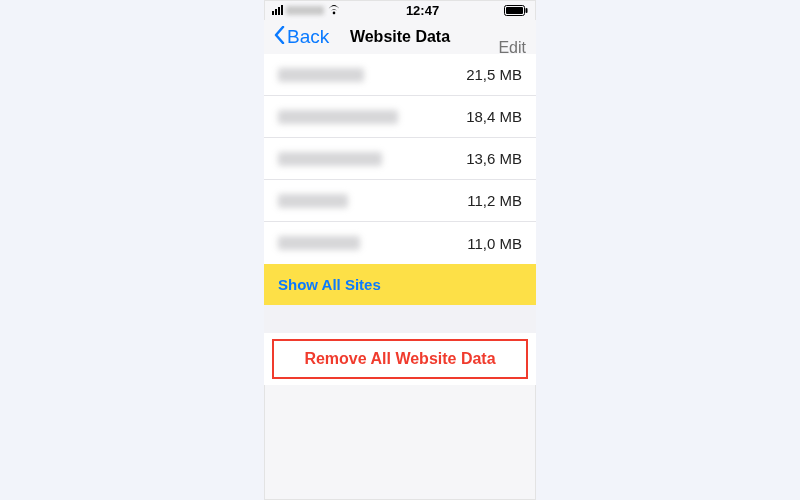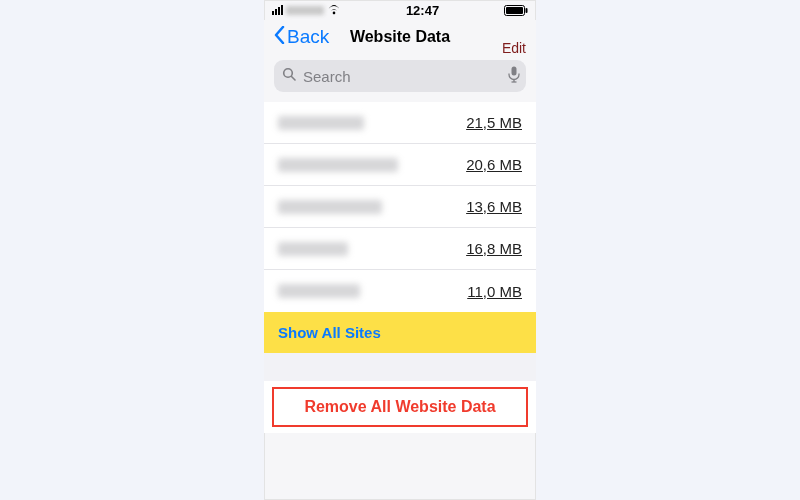--- a/index.html
+++ b/index.html
@@ -22,36 +22,36 @@
   .bars span:nth-child(4){height:10px}
   .carrier-blur { width: 38px; height: 9px; background: #c9c9c9; filter: blur(2px); border-radius: 2px; }
   .wifi svg, .battery svg { display: block; }
   .clock { font-weight: 600; font-size: 13px; }
 
   
   .navbar { height: 34px; display: flex; align-items: center; justify-content: space-between; padding: 0 10px; background: #f6f6f8; position: relative; }
   .back { display: flex; align-items: center; color: #0a7aff; font-size: 19px; gap: 2px; cursor: pointer; }
   .back svg { width: 11px; height: 18px; }
   .title { position: absolute; left: 0; right: 0; text-align: center; font-weight: 700; font-size: 16px; color: #000; pointer-events: none; }
-  .edit { color: #7f1d1d; font-size: 14px; cursor: pointer; margin-top: 21px; }
+  .edit { color: #737373; font-size: 16px; cursor: pointer; margin-top: 21px; }
 
   
   .searchwrap { padding: 6px 10px 10px; background: #f6f6f8; }
   .searchfield { background: #e3e3e7; border-radius: 9px; height: 32px; display: flex; align-items: center; padding: 0 8px; gap: 6px; }
   .searchfield .sicon { color: #808085; }
   .searchfield input { flex: 1; border: none; outline: none; background: transparent; font-size: 15px; color: #3a3a3c; }
   .searchfield input::placeholder { color: #808085; }
   .mic { color: #808085; }
 
   
   .list { background: #fff; }
   .row { display: flex; align-items: center; height: 42px; padding: 0 14px; border-bottom: 1px solid #e4e4e8; }
   .row:last-child { border-bottom: none; }
   .domain-blur { height: 14px; background: #d6d6d8; filter: blur(3px); border-radius: 2px; }
-  .sizecol { margin-left: auto; font-size: 15px; color: #222; white-space: nowrap; text-decoration: underline; }
+  .sizecol { margin-left: auto; font-size: 15px; color: #222; white-space: nowrap; }
   .showall { color: #0a7aff; font-size: 15px; font-weight: 600; padding: 12px 14px; background: #fde047; cursor: pointer; }
 
   
   .gap { height: 28px; background: #f2f2f6; }
   .remove-section { background: #fff; }
   .remove-btn {
     margin: 6px 8px; padding: 9px 11px; text-align: center; color: #f03b2d;
     font-size: 16px; font-weight: 600; border: 2px solid #f03b2d; cursor: pointer;
     background: #fff;
   }
@@ -95,56 +95,37 @@
           <svg viewBox="0 0 11 18">
               <path d="M9 1L2 9l7 8" stroke="#0a7aff" stroke-width="2.5" fill="none" stroke-linecap="round" stroke-linejoin="round"></path>
             </svg>
         </span>
         <span>Back</span>
       </div>
       <div class="title">Website Data</div>
       <div class="edit">Edit</div>
     </div>
 
-    <div class="searchwrap">
-      <div class="searchfield">
-        <span class="sicon">
-          <svg width="15" height="15" viewBox="0 0 15 15">
-              <circle cx="6" cy="6" r="4.3" stroke="#808085" stroke-width="1.6" fill="none"></circle>
-              <line x1="9.5" y1="9.5" x2="13" y2="13" stroke="#808085" stroke-width="1.6" stroke-linecap="round"></line>
-            </svg>
-        </span>
-        <input type="text" placeholder="Search" style="">
-        <span class="mic">
-          <svg width="12" height="17" viewBox="0 0 12 17">
-              <rect x="3.5" y="0.5" width="5" height="9" rx="2.5" fill="#808085"></rect>
-              <path d="M1 7.5v1a5 5 0 0010 0v-1" stroke="#808085" stroke-width="1.3" fill="none"></path>
-              <line x1="6" y1="13.5" x2="6" y2="16" stroke="#808085" stroke-width="1.3"></line>
-              <line x1="3.5" y1="16" x2="8.5" y2="16" stroke="#808085" stroke-width="1.3"></line>
-            </svg>
-        </span>
-      </div>
-    </div>
 
     <div class="list" id="site-list">
         <div class="row">
           <div class="domain-blur" style="width: 86px;"></div>
           <div class="sizecol">21,5 MB</div>
         </div>
         <div class="row">
           <div class="domain-blur" style="width: 120px;"></div>
-          <div class="sizecol">20,6 MB</div>
+          <div class="sizecol">18,4 MB</div>
         </div>
         <div class="row">
           <div class="domain-blur" style="width: 104px;"></div>
           <div class="sizecol">13,6 MB</div>
         </div>
         <div class="row">
           <div class="domain-blur" style="width: 70px;"></div>
-          <div class="sizecol">16,8 MB</div>
+          <div class="sizecol">11,2 MB</div>
         </div>
         <div class="row">
           <div class="domain-blur" style="width: 82px;"></div>
           <div class="sizecol">11,0 MB</div>
         </div>
       </div>
     <div class="showall">Show All Sites</div>
 
     <div class="gap"></div>
 

